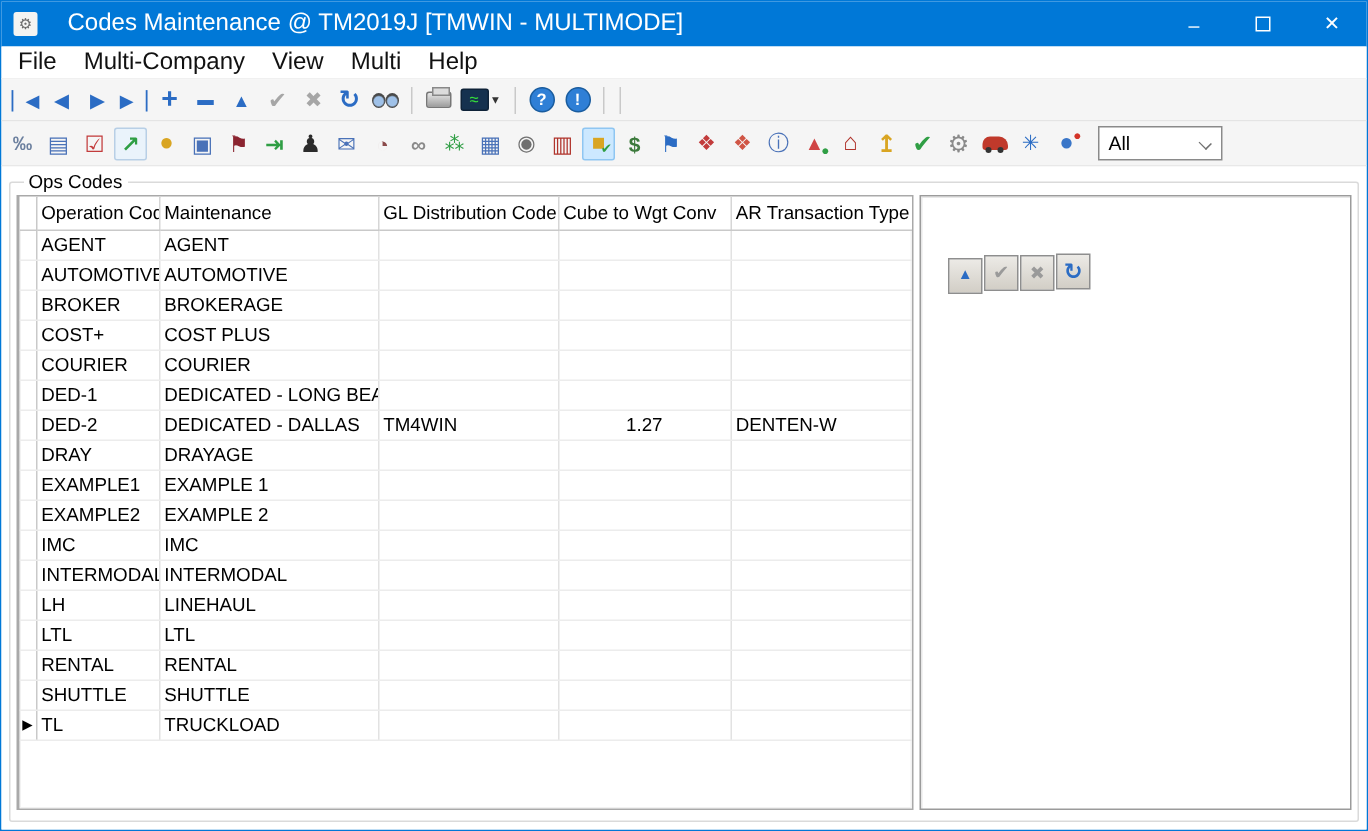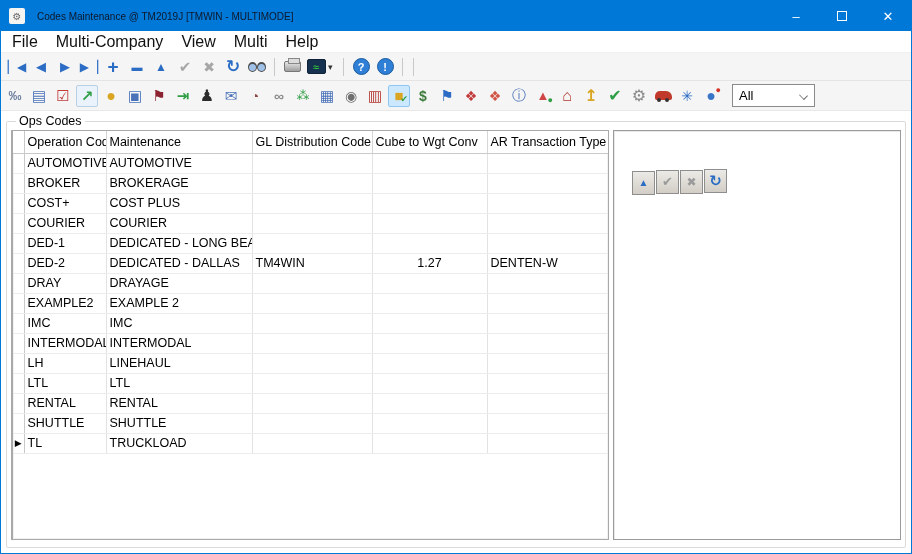--- a/index.html
+++ b/index.html
@@ -7,21 +7,21 @@
   body {
     font-family: "Liberation Sans", "DejaVu Sans", sans-serif;
     font-size: 13px; color: #000; background: #fff;
   }
   .window { width: 912px; height: 554px; border: 1px solid #0078d7; display: flex; flex-direction: column; background:#fff; }
 
   
   .titlebar { height: 30px; background: #0078d7; display: flex; align-items: center; flex: 0 0 auto; }
   .app-icon { width: 16px; height: 16px; margin-left: 8px; background: #f4f4f2; border-radius: 2px;
               display: flex; align-items: center; justify-content: center; font-size: 10px; color: #6b6b6b; }
-  .title-text { color: #0f172a; margin-left: 12px; font-size: 10px; white-space: nowrap; }
+  .title-text { color: #ffffff; margin-left: 20px; font-size: 16px; white-space: nowrap; }
   .win-controls { margin-left: auto; display: flex; height: 100%; }
   .win-btn { width: 46px; height: 100%; display: flex; align-items: center; justify-content: center;
              color: #fff; font-size: 13px; }
   .win-btn .maxbox { width: 10px; height: 10px; border: 1px solid #fff; display: block; }
 
   
   .menubar { height: 22px; background: #fff; display: flex; align-items: center; padding-left: 2px;
              border-bottom: 1px solid #f0f0f0; flex: 0 0 auto; }
   .menu-item { padding: 2px 9px; font-size: 16px; color: #111; }
 
@@ -283,20 +283,28 @@
                   <th>Operation Code</th>
                   <th>Maintenance</th>
                   <th>GL Distribution Code</th>
                   <th>Cube to Wgt Conv</th>
                   <th>AR Transaction Type</th>
                 </tr>
               </thead>
             <tbody id="grid-body">
                 <tr>
                   <td class="indic"></td>
+                  <td>AGENT</td>
+                  <td>AGENT</td>
+                  <td></td>
+                  <td class="num"></td>
+                  <td></td>
+                </tr>
+                <tr>
+                  <td class="indic"></td>
                   <td>AUTOMOTIVE</td>
                   <td>AUTOMOTIVE</td>
                   <td></td>
                   <td class="num"></td>
                   <td></td>
                 </tr>
                 <tr>
                   <td class="indic"></td>
                   <td>BROKER</td>
                   <td>BROKERAGE</td>
@@ -333,20 +341,28 @@
                   <td>DED-2</td>
                   <td>DEDICATED - DALLAS</td>
                   <td>TM4WIN</td>
                   <td class="num">1.27</td>
                   <td>DENTEN-W</td>
                 </tr>
                 <tr>
                   <td class="indic"></td>
                   <td>DRAY</td>
                   <td>DRAYAGE</td>
+                  <td></td>
+                  <td class="num"></td>
+                  <td></td>
+                </tr>
+                <tr>
+                  <td class="indic"></td>
+                  <td>EXAMPLE1</td>
+                  <td>EXAMPLE 1</td>
                   <td></td>
                   <td class="num"></td>
                   <td></td>
                 </tr>
                 <tr>
                   <td class="indic"></td>
                   <td>EXAMPLE2</td>
                   <td>EXAMPLE 2</td>
                   <td></td>
                   <td class="num"></td>

